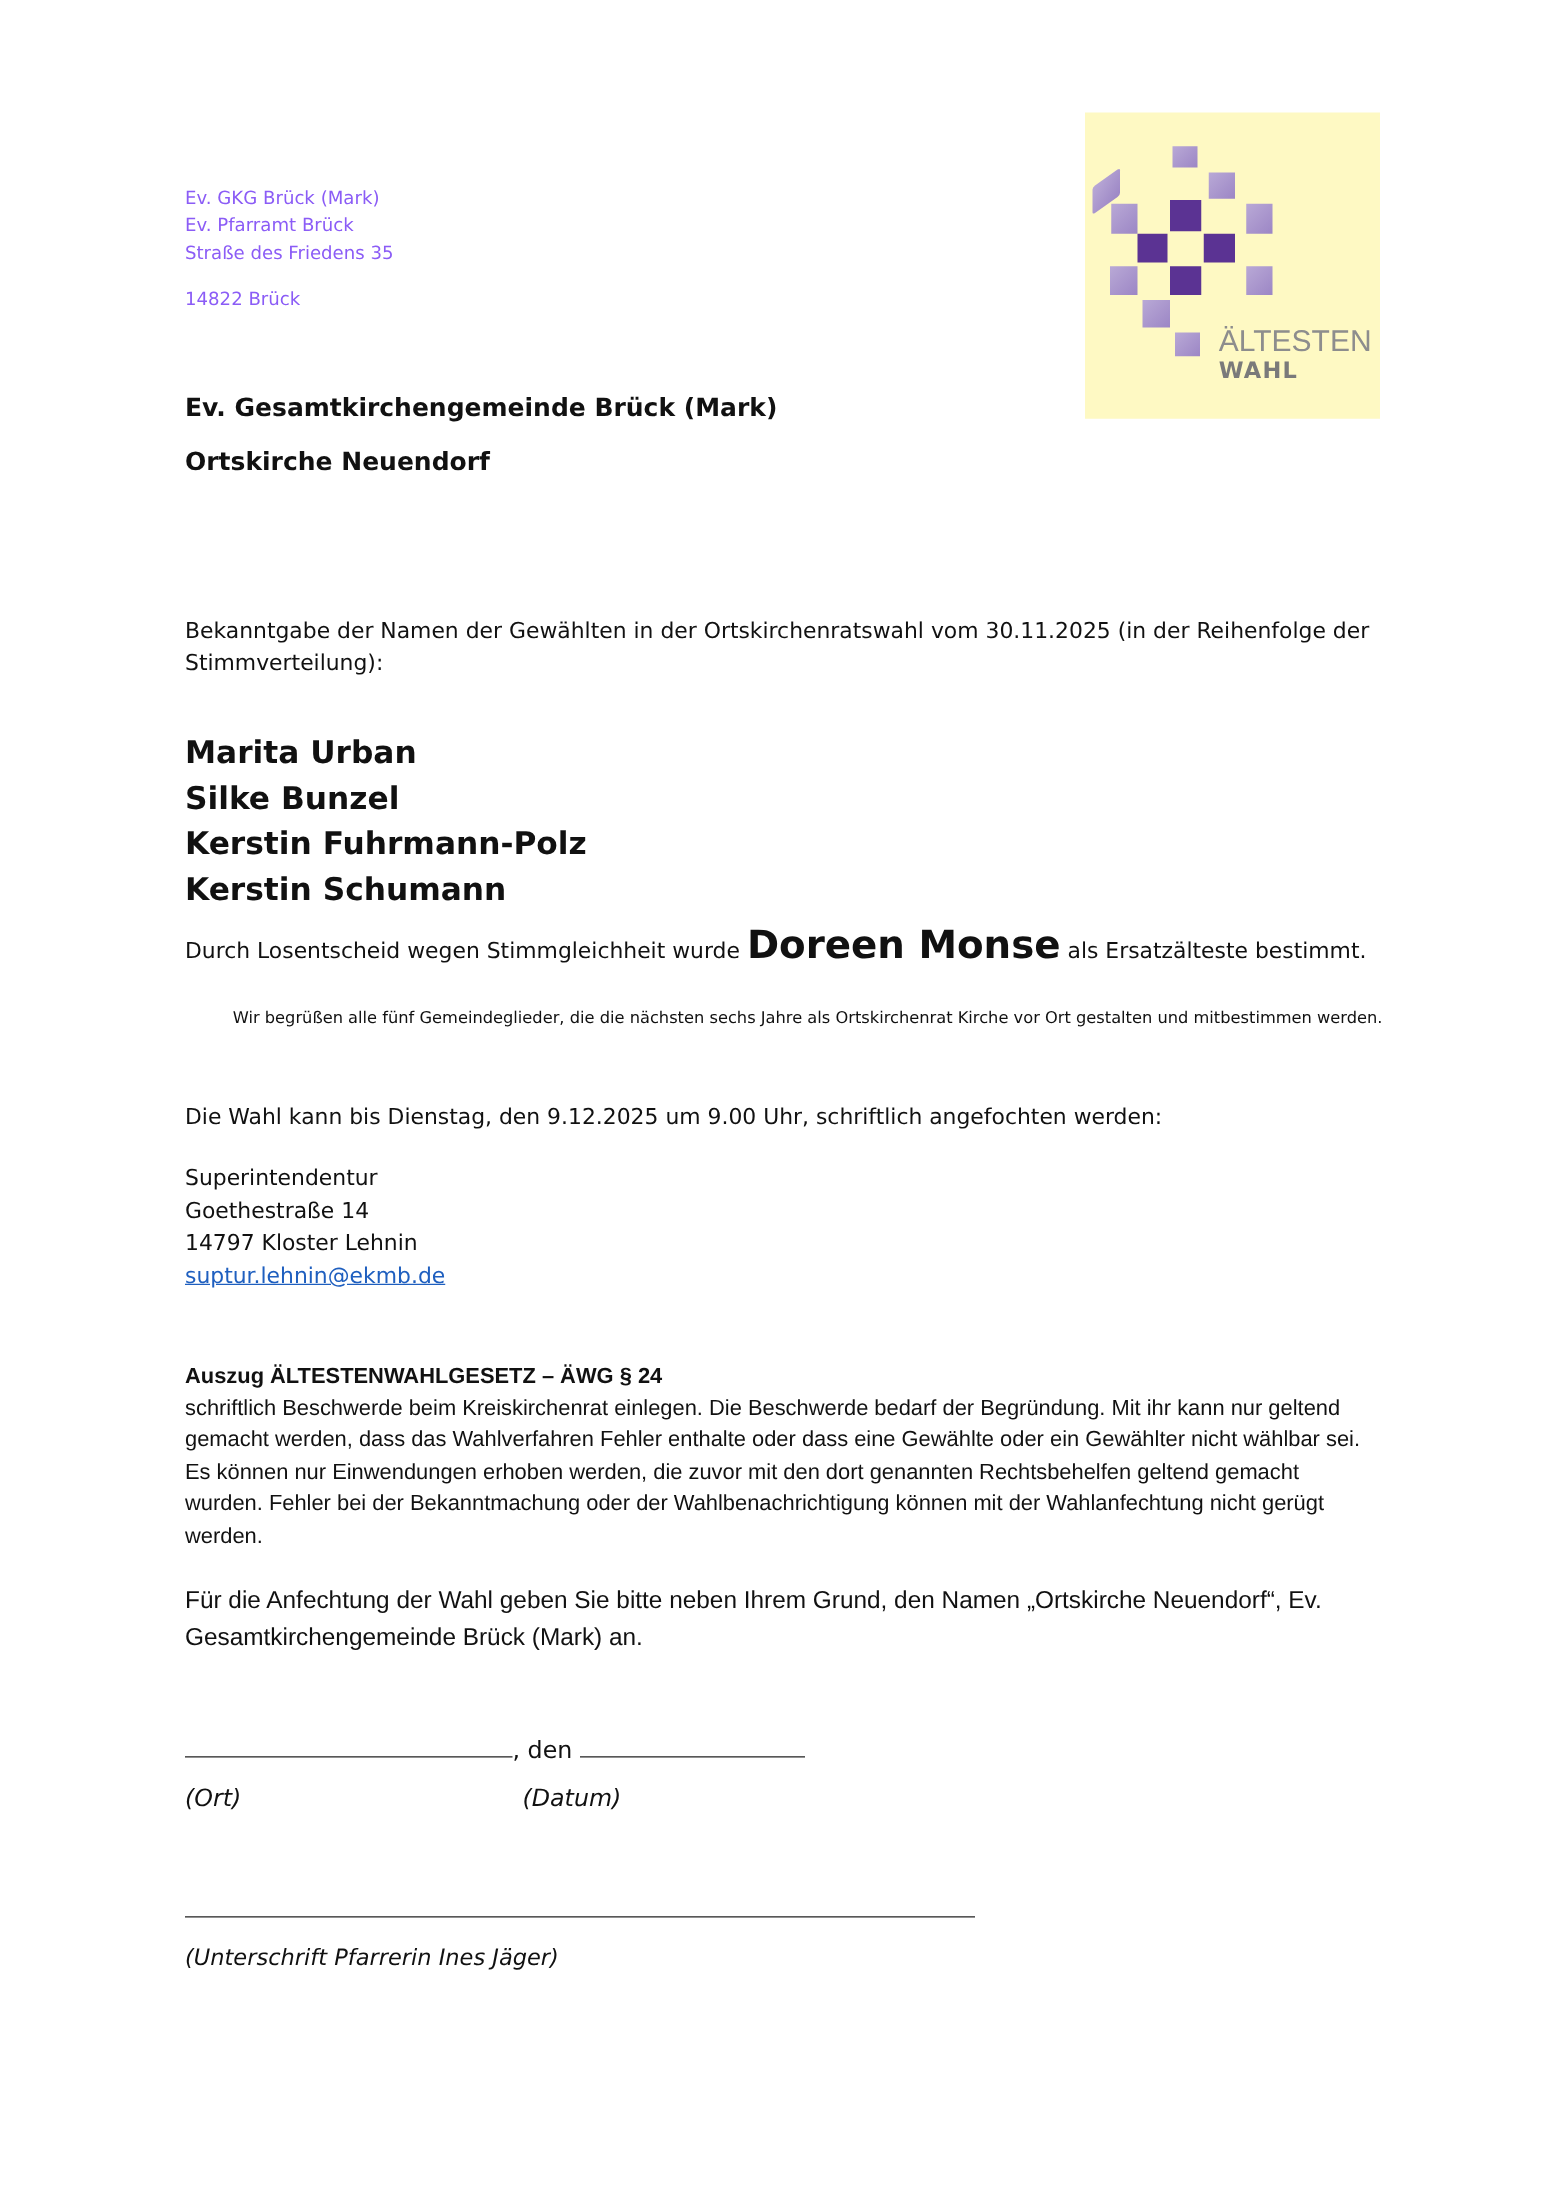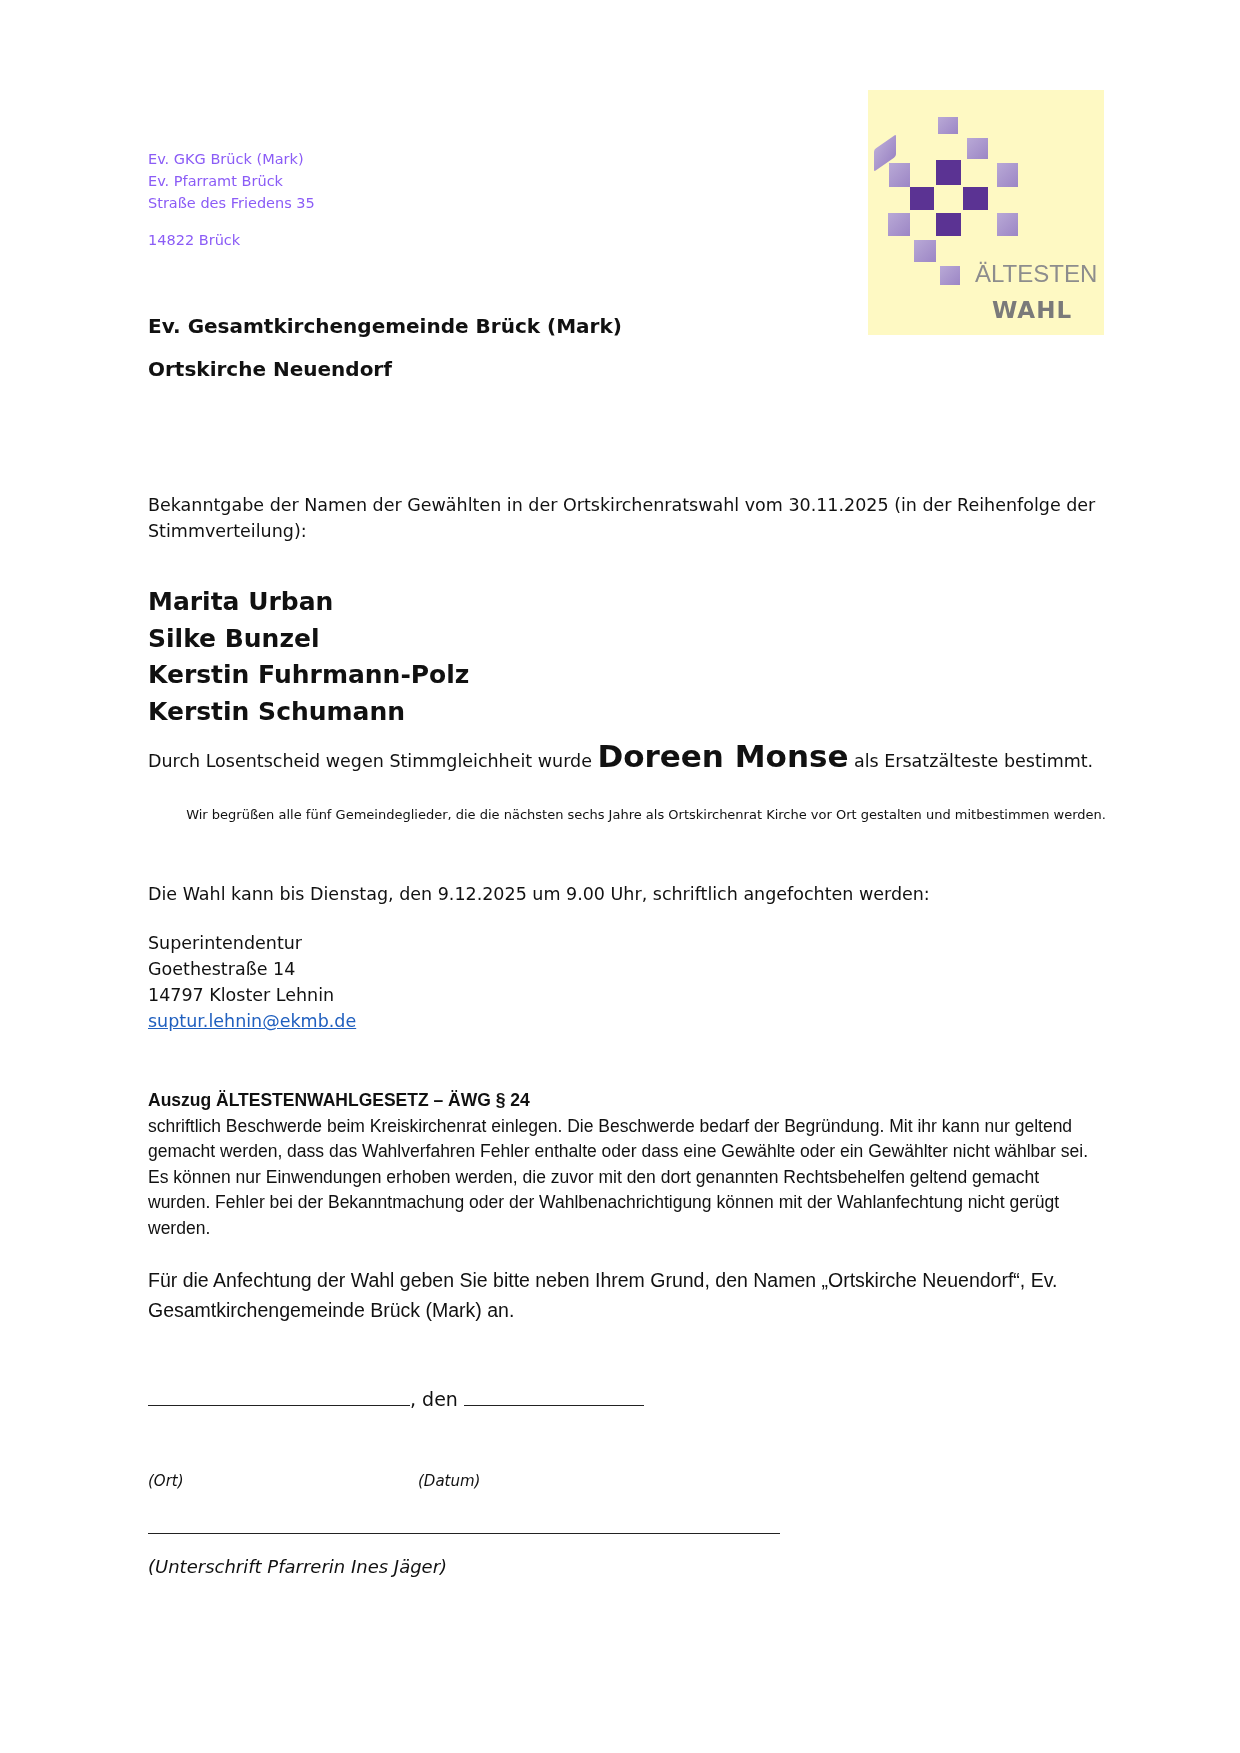--- a/index.html
+++ b/index.html
@@ -9,21 +9,21 @@
     .abs { position: absolute; }
 
     .sender { left: 148px; top: 148px; font-size: 14.5px; line-height: 22px; color: #8b5cf6; }
     .sender .zip { margin-top: 15px; }
 
     .logo { left: 868px; top: 90px; width: 236px; height: 245px; background: #fef9c3; }
     .logo .tile { position: absolute; }
     .logo .light { background: linear-gradient(135deg, #b9a9d6, #9c86c5); }
     .logo .dark { background: #5b3393; }
     .logo .t1 { font-family: "Liberation Sans", sans-serif; font-weight: 300; color: #8d8d8d; font-size: 24px; letter-spacing: 0px; position: absolute; left: 107px; top: 170px; }
-    .logo .t2 { font-family: "DejaVu Sans", sans-serif; font-weight: bold; color: #7a7a7a; font-size: 23px; position: absolute; left: 124px; top: 196px; letter-spacing: 1px; margin-top: 11px; }
+    .logo .t2 { font-family: "DejaVu Sans", sans-serif; font-weight: bold; color: #7a7a7a; font-size: 18px; position: absolute; left: 107px; top: 196px; letter-spacing: 1px; }
 
     .h1 { left: 148px; top: 314px; font-size: 20px; font-weight: bold; }
     .h2 { left: 148px; top: 357px; font-size: 20px; font-weight: bold; }
 
     .intro { left: 148px; top: 492px; width: 950px; font-size: 17.5px; line-height: 26px; }
 
     .names { left: 148px; top: 568px; font-size: 25px; font-weight: bold; line-height: 36.5px; margin-top: 16px; }
 
     .lot { left: 148px; top: 741px; font-size: 17.5px; line-height: 30px; white-space: nowrap; }
     .lot .big { font-family: "DejaVu Sans", sans-serif; font-weight: bold; font-size: 31px; }
@@ -34,21 +34,21 @@
     .address { left: 148px; top: 930px; font-size: 17.5px; line-height: 26px; }
     .address a { color: #1f5fbf; text-decoration: underline; }
 
     .excerpt { left: 148px; top: 1088px; width: 950px; font-size: 17.5px; line-height: 25.5px; }
     .excerpt .title { font-weight: bold; }
 
     .note { left: 148px; top: 1265px; width: 950px; font-size: 19.5px; line-height: 30px; }
 
     .sigline1 { left: 148px; top: 1385px; font-size: 19px; white-space: nowrap; text-align: center; }
     .line { display: inline-block; border-bottom: 1.5px solid #222; height: 20px; vertical-align: baseline; }
-    .labels { top: 1472px; font-size: 15px; font-style: italic; }
+    .labels { top: 1428px; font-size: 19px; font-style: italic; }
     .lbl-ort { left: 148px; }
     .lbl-datum { left: 418px; }
     .sigline2 { left: 148px; top: 1533px; width: 632px; border-bottom: 1.5px solid #222; }
     .sig-label { left: 148px; top: 1556px; font-size: 18px; font-style: italic; }
   </style>
 </head>
 <body>
 
 <div class="abs sender verdana">
   <div>Ev. GKG Brück (Mark)</div>

